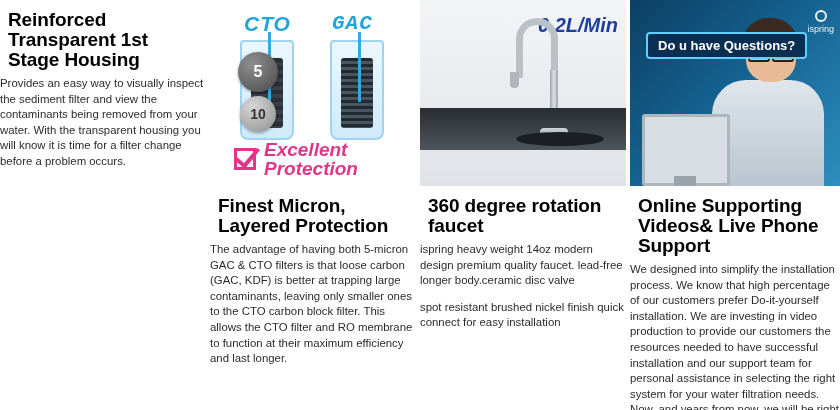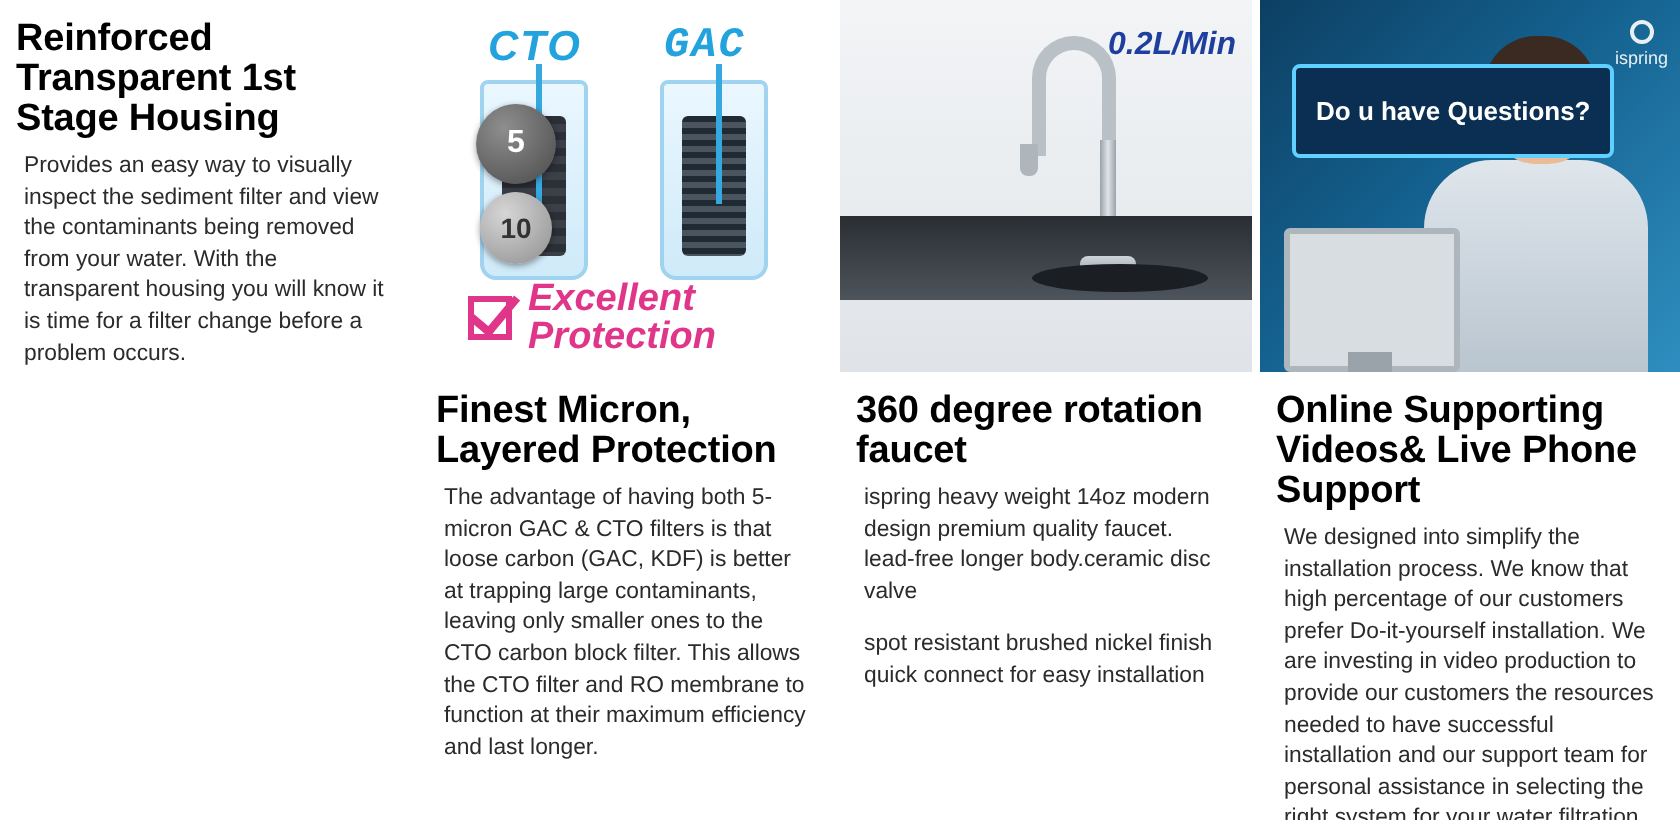--- a/index.html
+++ b/index.html
@@ -30,21 +30,21 @@
     line-height: 20px;
     font-weight: 700;
     color: #000000;
     margin: 10px 8px 6px 8px;
     letter-spacing: -0.1px;
   }
   .body {
     font-size: 11.4px;
     line-height: 15.6px;
     color: #2b2b2b;
-    margin: 0 12px;
+    margin: 0 0;
   }
   .body p { margin: 0 0 11px 0; }
 
   
   .c1 { background: #fff; }
   .housing {
     position: absolute;
     width: 66px;
     height: 118px;
     top: 18px;
@@ -240,21 +240,21 @@
   .spout {
     position: absolute;
     left: 90px; top: 72px;
     width: 9px; height: 16px;
     background: #aeb5bb;
     border-radius: 0 0 4px 4px;
   }
   .flowlbl {
     position: absolute;
     right: 8px; top: 14px;
-    font-size: 16px;
+    font-size: 20px;
     font-weight: bold;
     font-style: italic;
     color: #1f3f9e;
   }
 
   
   .c4 {
     background: linear-gradient(135deg,#0d3f63 0%, #14618f 45%, #2f8fc0 100%);
   }
   .person-head {
@@ -306,21 +306,21 @@
     left: 44px; bottom: 0;
     width: 22px; height: 10px;
     background: #9aa3aa;
   }
   .bubble {
     position: absolute;
     left: 16px; top: 32px;
     background: #0b2f52;
     border: 2px solid #5fd0ff;
     border-radius: 4px;
-    padding: 14px 10px;
+    padding: 4px 10px;
     color: #ffffff;
     font-weight: bold;
     font-size: 13px;
     line-height: 15px;
   }
   .brand {
     position: absolute;
     right: 8px; top: 10px;
     color: #ffffff;
     font-size: 9px;

